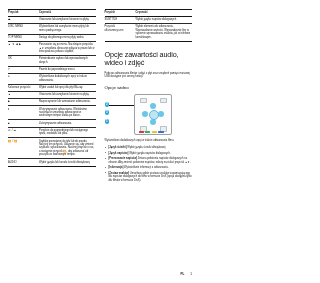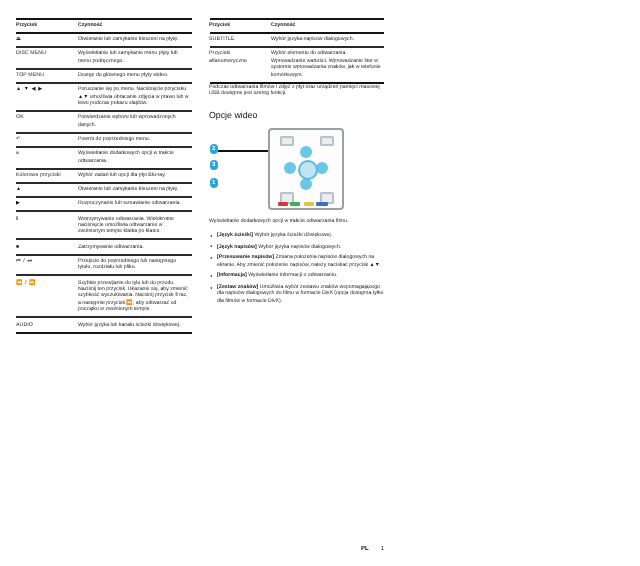--- a/index.html
+++ b/index.html
@@ -165,20 +165,21 @@
           <tr class="rowline">
             <td class="c1 btnlbl">Przyciski alfanumeryczne</td>
             <td class="c2">Wybór elementu do odtwarzania. Wprowadzanie wartości. Wprowadzanie liter w systemie wprowadzania znaków, jak w telefonie komórkowym.</td>
           </tr>
           <tr>
               <td class="endline" colspan="2"></td>
             </tr>
         </tbody>
       </table>
 
+      <h2 class="sec">Opcje zawartości audio, wideo i zdjęć</h2>
       <p class="body">Podczas odtwarzania filmów i zdjęć z płyt oraz urządzeń pamięci masowej USB dostępne jest szereg funkcji.</p>
 
       <h3 class="sub">Opcje wideo</h3>
 
       <div class="figure">
         <div class="callout" style="left:0;top:9px;">2</div>
         <div class="callout" style="left:0;top:17px;">3</div>
         <div class="callout" style="left:0;top:26px;">1</div>
         <div class="leader" style="left:4.6px;top:11.3px;width:26px;"></div>
 

